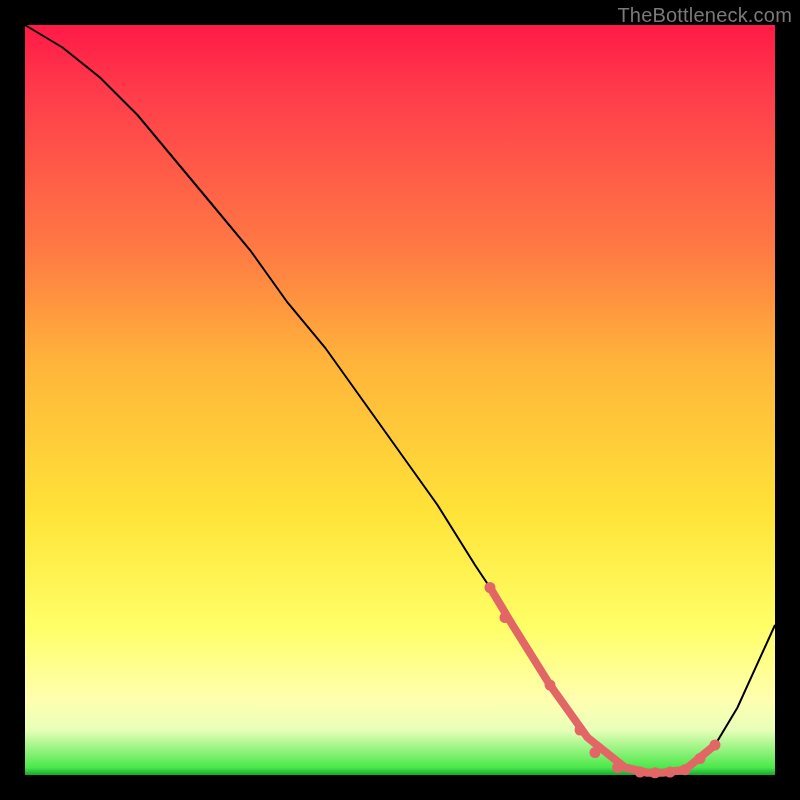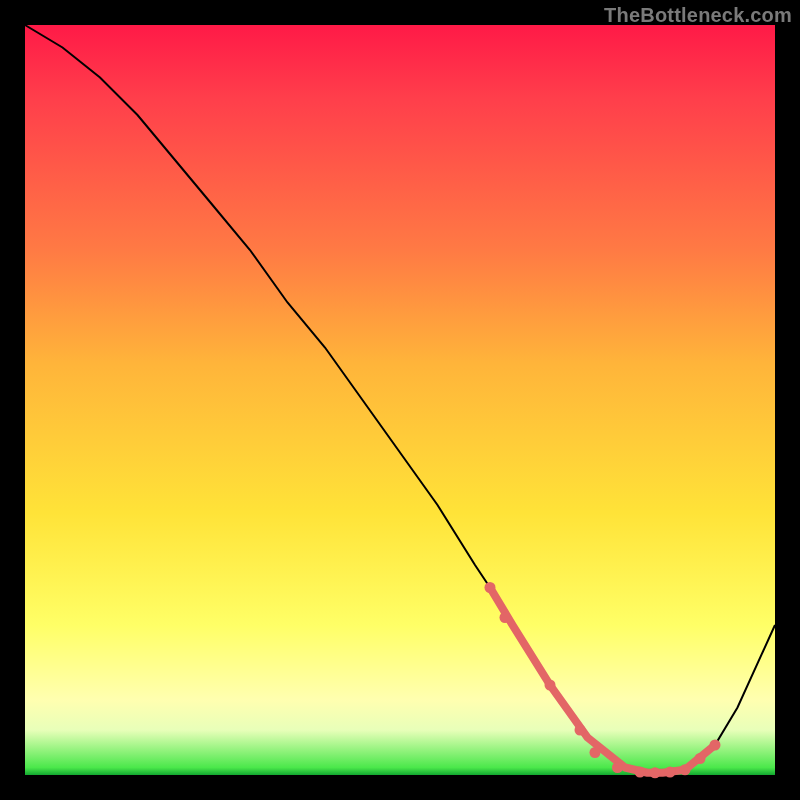--- a/index.html
+++ b/index.html
@@ -37,21 +37,21 @@
       #12a830 100%
     );
   }
   .watermark {
     position: absolute;
     top: 4px;
     right: 8px;
     color: #7a7a7a;
     font-family: Arial, Helvetica, sans-serif;
     font-size: 20px;
-    font-weight: 700;
+    font-weight: 400;
     letter-spacing: 0.2px;
     user-select: none;
   }
   svg {
     position: absolute;
     left: 0;
     top: 0;
     width: 750px;
     height: 750px;
     overflow: visible;

